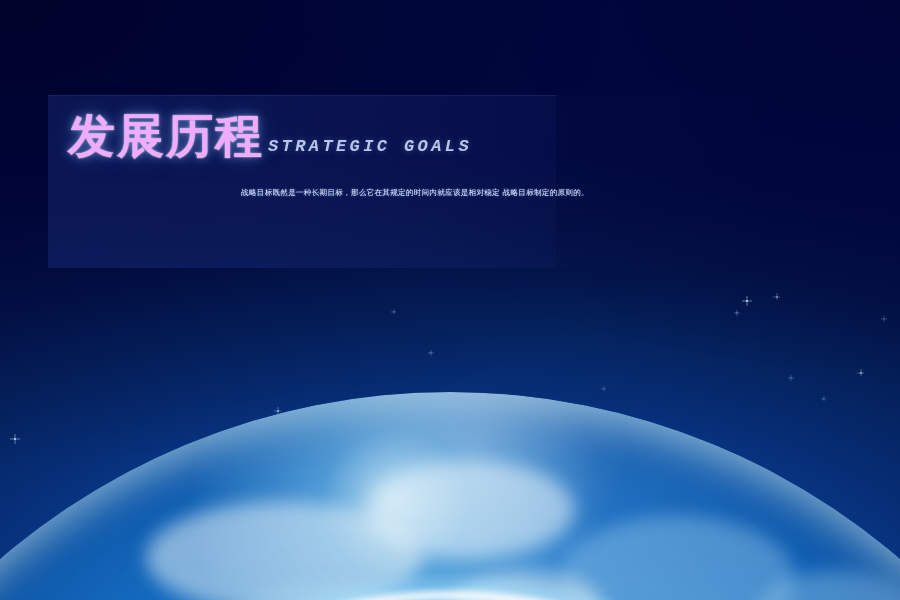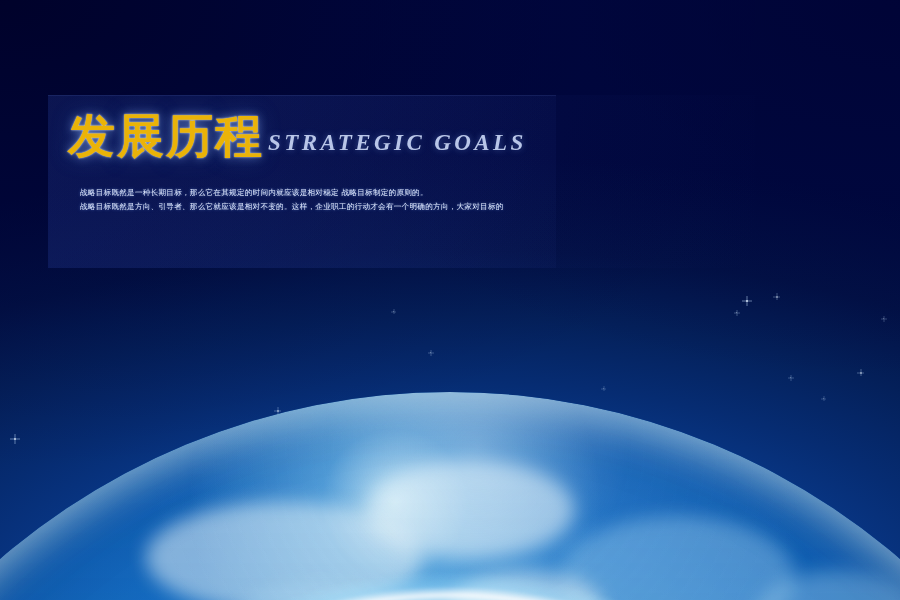--- a/index.html
+++ b/index.html
@@ -190,44 +190,45 @@
     display: flex;
     align-items: flex-end;
     white-space: nowrap;
   }
   .headline-cn {
     font-family: "DejaVu Serif", "Liberation Serif", serif;
     font-size: 47px;
     font-weight: 700;
     line-height: 1;
     letter-spacing: 2px;
-    color: #eab308;
+    color: #f0abfc;
     text-shadow:
       0 0 2px rgba(255,255,255,0.85),
       0 0 10px rgba(150,190,255,0.55),
       0 0 22px rgba(90,150,255,0.35);
   }
   .headline-en {
-    font-family: Liberation Serif, serif;
-    font-size: 23px;
+    font-family: Liberation Mono, monospace;
+    font-size: 17px;
     font-style: italic;
     font-weight: 700;
     letter-spacing: 3.4px;
     color: #b9c6e8;
     margin-left: 4px;
     padding-bottom: 3px;
     text-shadow: 0 0 6px rgba(110,150,230,0.45);
   }
 
   
   .body-text {
     position: absolute;
-    left: 80px;
+    left: 70px;
     top: 186px;
     width: 690px;
+    text-align: center;
   }
   .body-line {
     font-family: "DejaVu Sans", "Liberation Sans", sans-serif;
     font-size: 7.6px;
     line-height: 14px;
     letter-spacing: 0.25px;
     color: #e3ecff;
     white-space: nowrap;
     text-shadow: 0 0 3px rgba(120,165,255,0.60);
   }
@@ -276,16 +277,15 @@
   <div class="panel-wide"></div>
   <div class="panel"></div>
 
   <div class="headline-row">
     <span class="headline-cn">发展历程</span>
     <span class="headline-en">STRATEGIC GOALS</span>
   </div>
 
   <div class="body-text" id="body-text">
       <div class="body-line">战略目标既然是一种长期目标，那么它在其规定的时间内就应该是相对稳定 战略目标制定的原则的。</div>
-      <div class="body-line">战略目标既然是方向、引导者、那么它就应该是相对不变的。这样，企业职工的行动才会有一个明确的方向，大家对目标的</div>
     </div>
 
 </div>
 
 </body></html>

